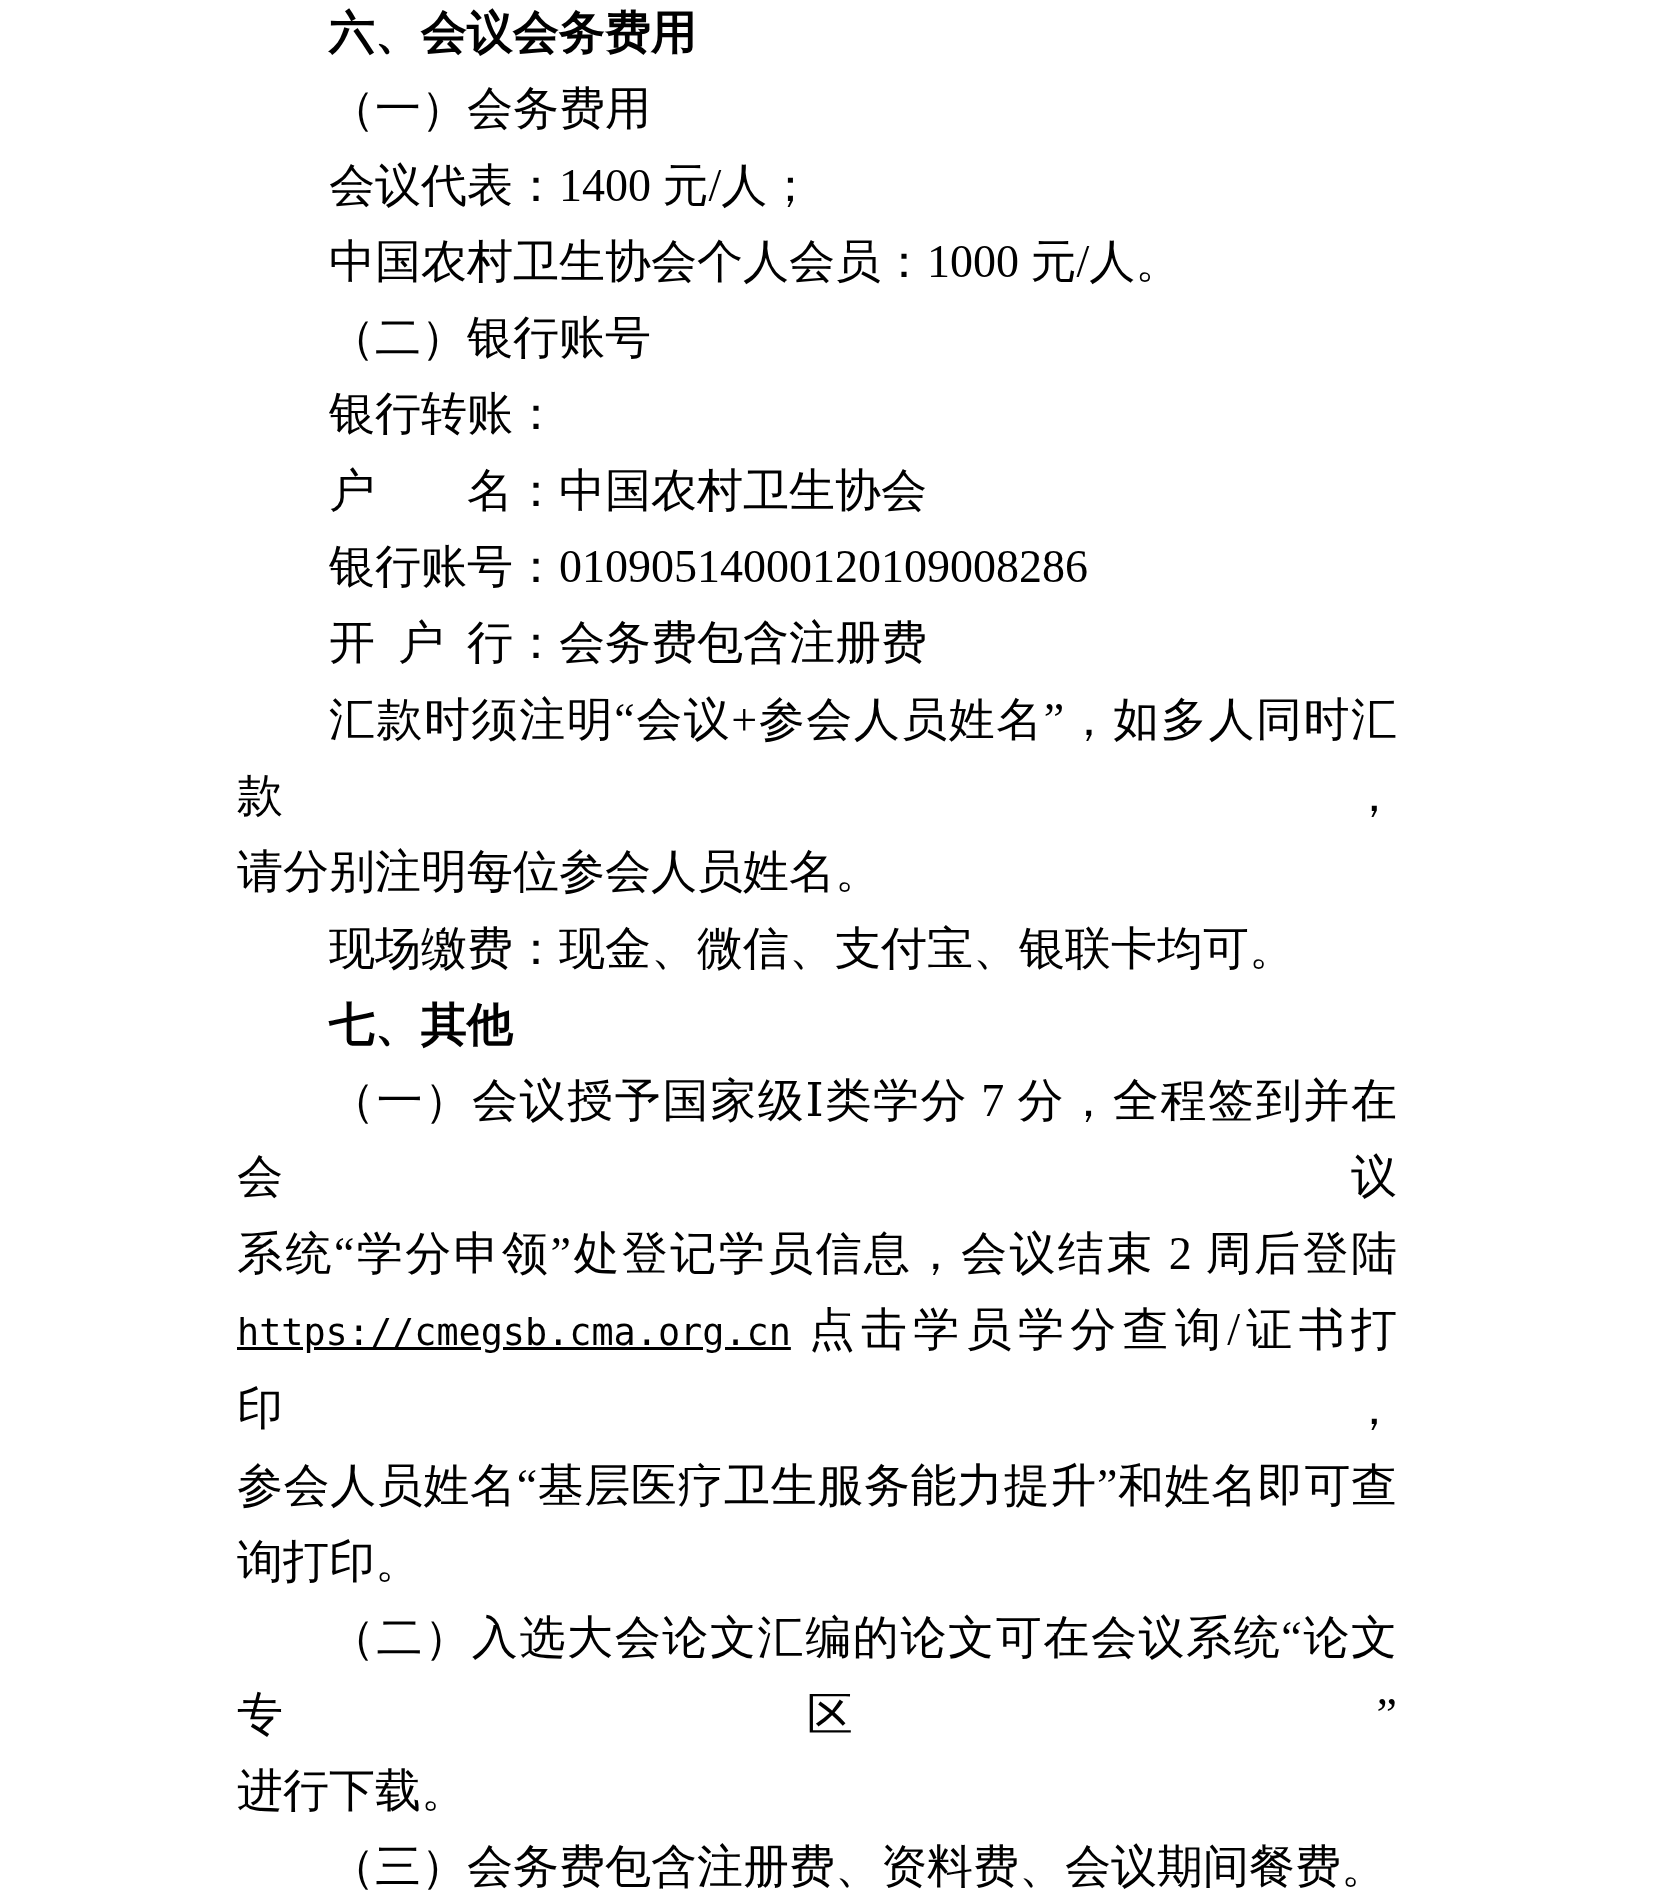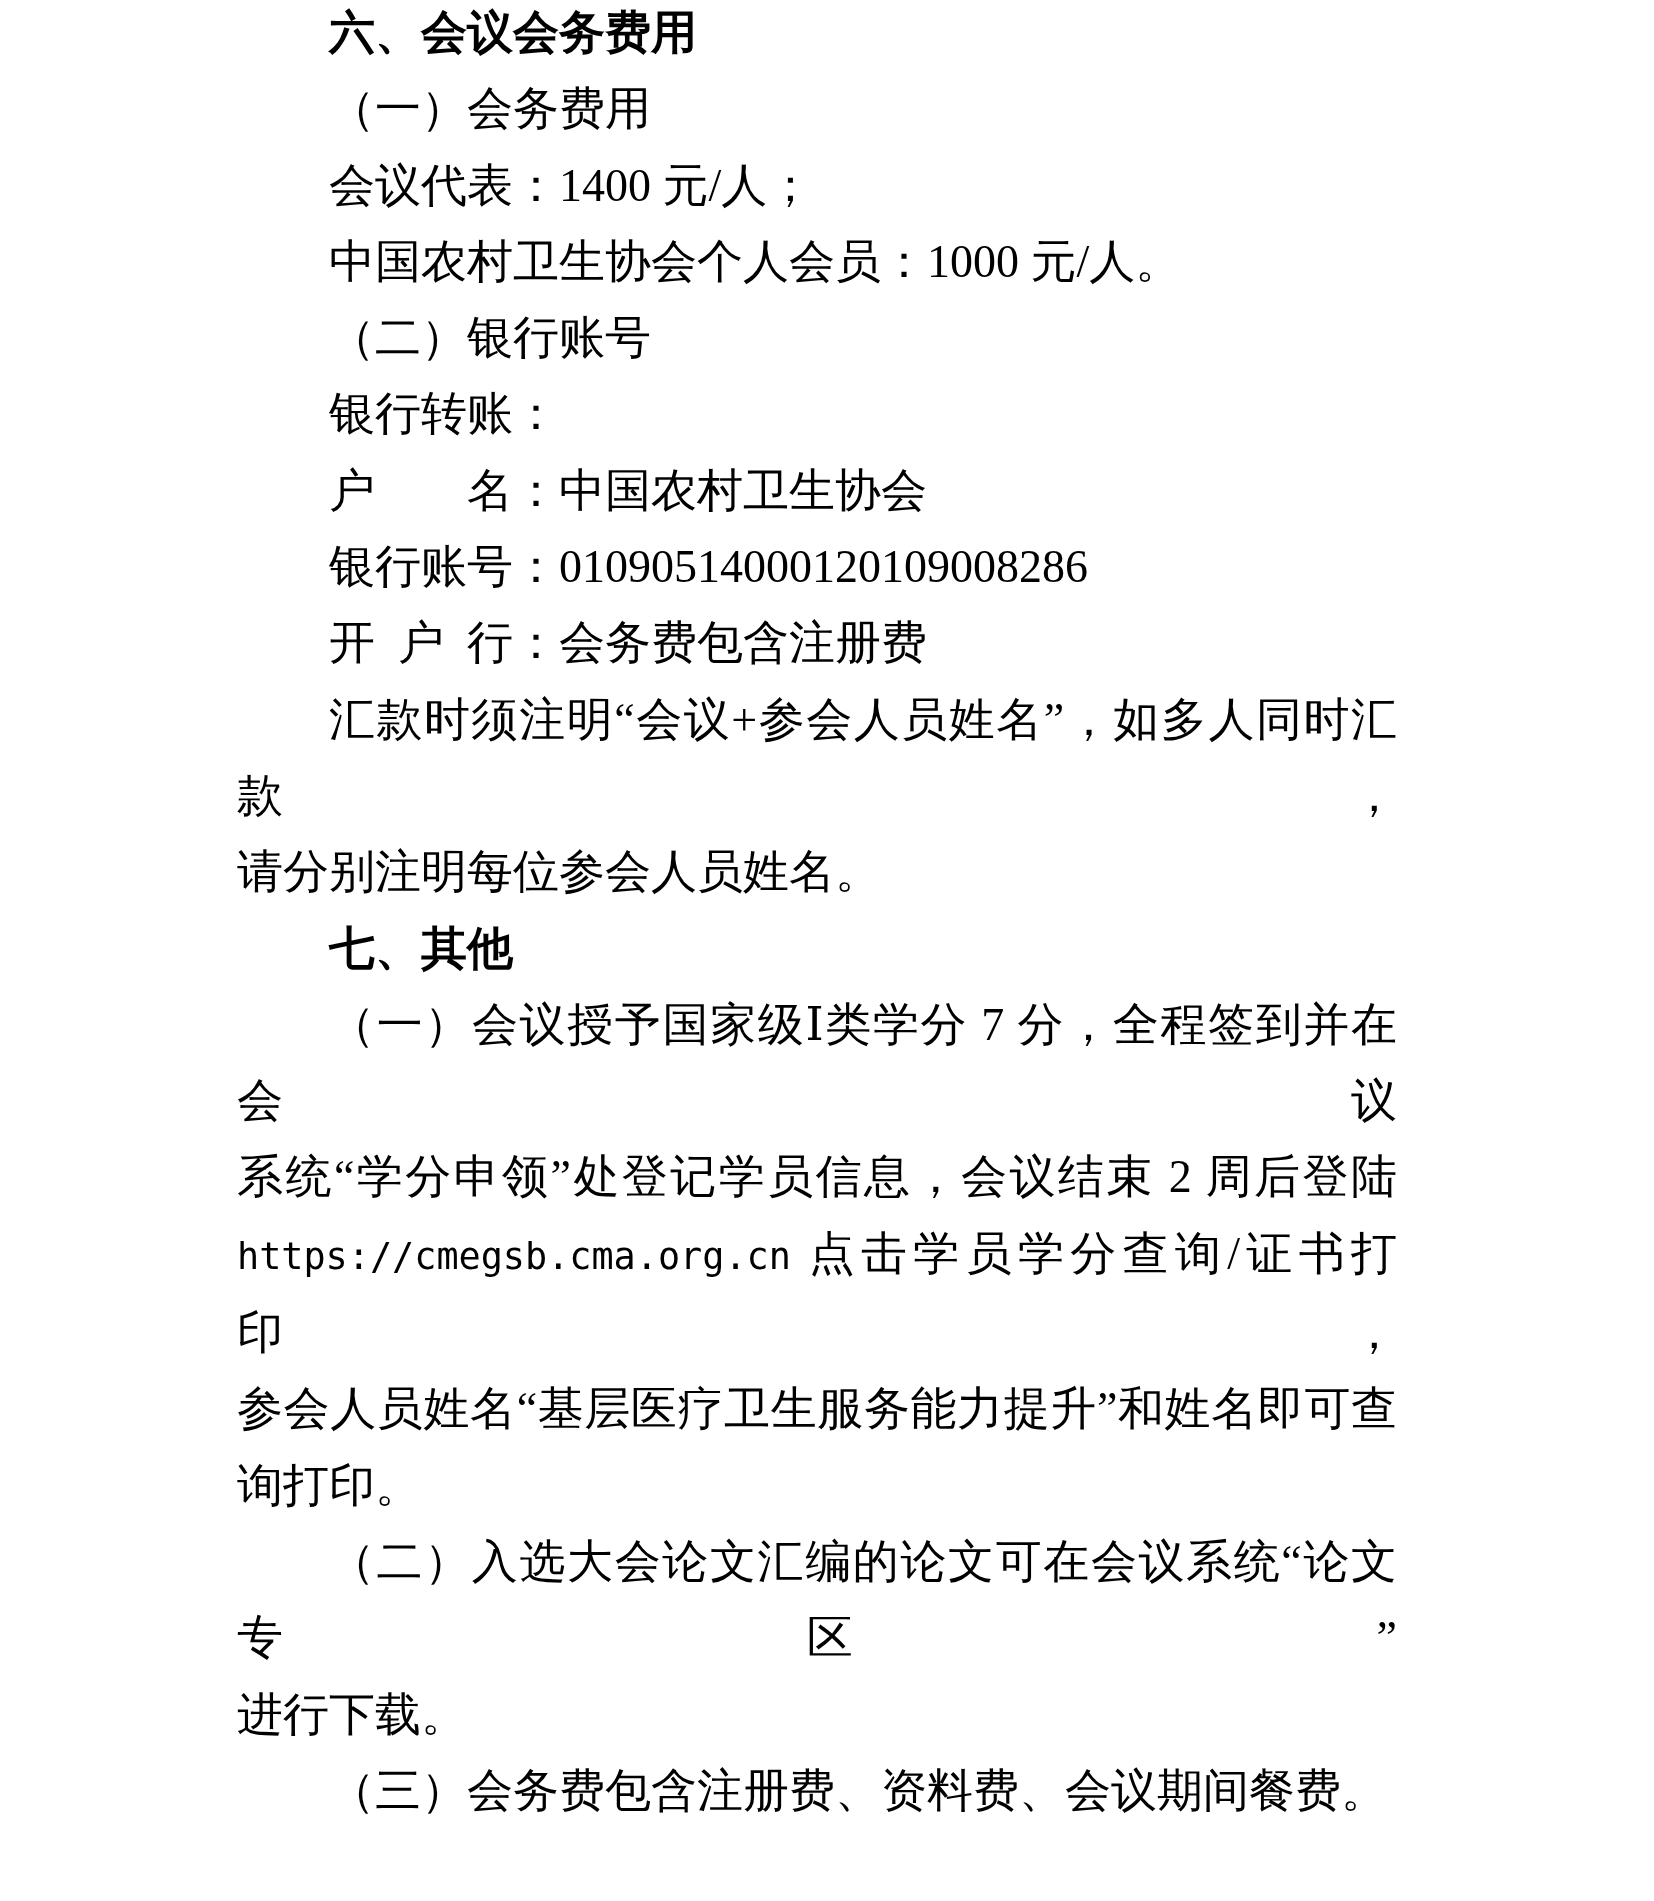--- a/index.html
+++ b/index.html
@@ -30,37 +30,39 @@
   .fill {
     text-align: justify;
     text-align-last: justify;
   }
   .heading {
     font-weight: 700;
   }
   .mono {
     font-family: "DejaVu Sans Mono", "Liberation Mono", monospace;
     font-size: 0.8em;
+    text-decoration: underline;
   }
 </style>
 </head>
 <body>
 
 <div class="page">
   <div class="line heading indent">六、会议会务费用</div>
   <div class="line indent">（一）会务费用</div>
   <div class="line indent">会议代表：1400 元/人；</div>
   <div class="line indent">中国农村卫生协会个人会员：1000 元/人。</div>
   <div class="line indent">（二）银行账号</div>
   <div class="line indent">银行转账：</div>
   <div class="line indent">户　　名：中国农村卫生协会</div>
   <div class="line indent">银行账号：01090514000120109008286</div>
   <div class="line indent">开 户 行：会务费包含注册费</div>
   <div class="line indent fill">汇款时须注明“会议+参会人员姓名”，如多人同时汇款，</div>
   <div class="line">请分别注明每位参会人员姓名。</div>
+  <div class="line indent">现场缴费：现金、微信、支付宝、银联卡均可。</div>
   <div class="line heading indent">七、其他</div>
   <div class="line indent fill">（一）会议授予国家级Ⅰ类学分 7 分，全程签到并在会议</div>
   <div class="line fill">系统“学分申领”处登记学员信息，会议结束 2 周后登陆</div>
   <div class="line fill"><span class="mono">https://cmegsb.cma.org.cn</span><span> 点击学员学分查询/证书打印，</span></div>
   <div class="line fill">参会人员姓名“基层医疗卫生服务能力提升”和姓名即可查</div>
   <div class="line">询打印。</div>
   <div class="line indent fill">（二）入选大会论文汇编的论文可在会议系统“论文专区”</div>
   <div class="line">进行下载。</div>
   <div class="line indent">（三）会务费包含注册费、资料费、会议期间餐费。</div>
 

